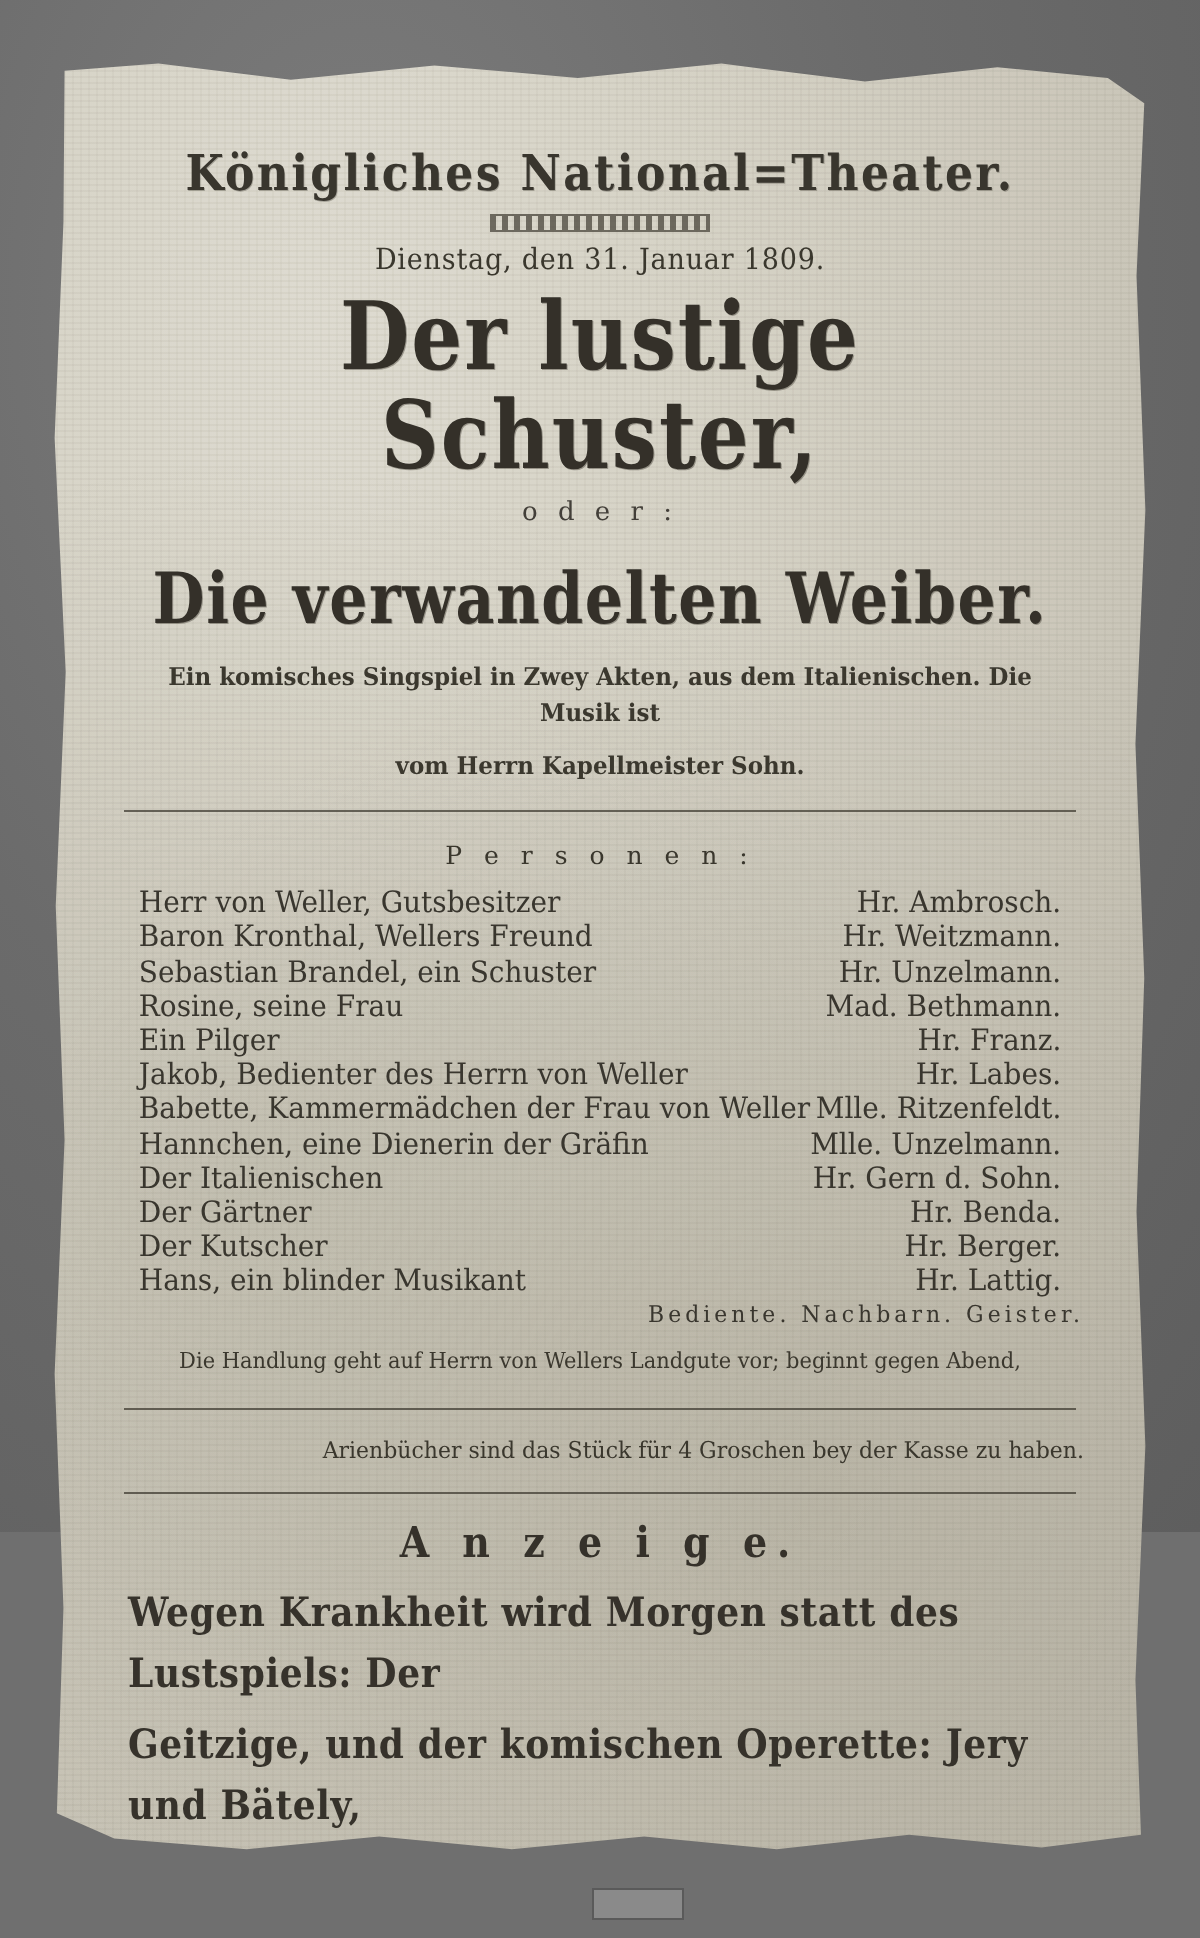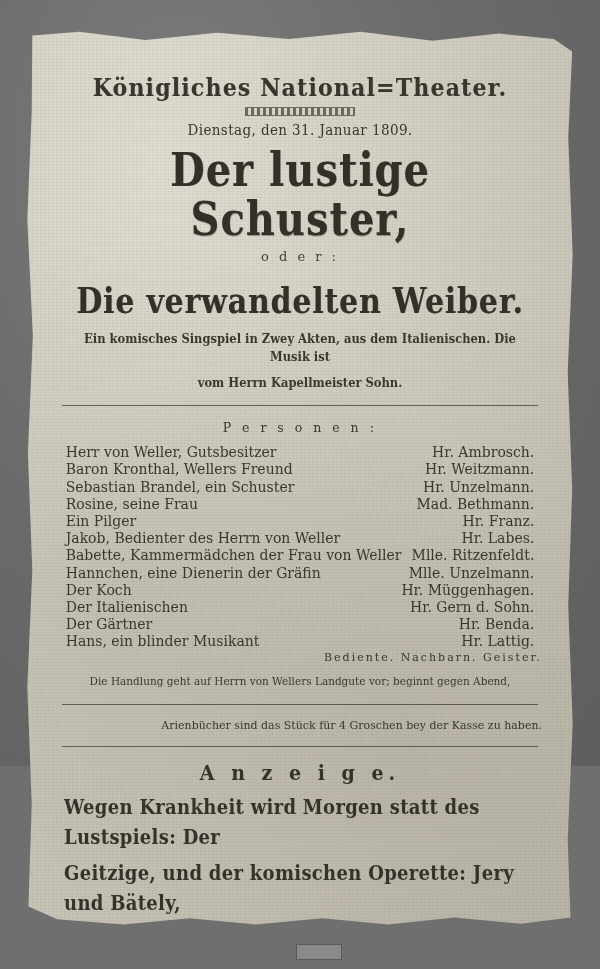--- a/index.html
+++ b/index.html
@@ -293,30 +293,30 @@
           </tr>
           <tr>
             <td class="role">Babette, Kammermädchen der Frau von Weller</td>
             <td class="actor">Mlle. Ritzenfeldt.</td>
           </tr>
           <tr>
             <td class="role">Hannchen, eine Dienerin der Gräfin</td>
             <td class="actor">Mlle. Unzelmann.</td>
           </tr>
           <tr>
-            <td class="role">Der Koch</td>
-            <td class="actor">Hr. Müggenhagen.</td>
-          </tr>
-          <tr>
             <td class="role">Der Italienischen</td>
             <td class="actor">Hr. Gern d. Sohn.</td>
           </tr>
           <tr>
             <td class="role">Der Gärtner</td>
             <td class="actor">Hr. Benda.</td>
+          </tr>
+          <tr>
+            <td class="role">Der Kutscher</td>
+            <td class="actor">Hr. Berger.</td>
           </tr>
           <tr>
             <td class="role">Hans, ein blinder Musikant</td>
             <td class="actor">Hr. Lattig.</td>
           </tr>
         </tbody>
       </table>
 
       <div class="cast-extra">Bediente.   Nachbarn.   Geister.</div>
 

